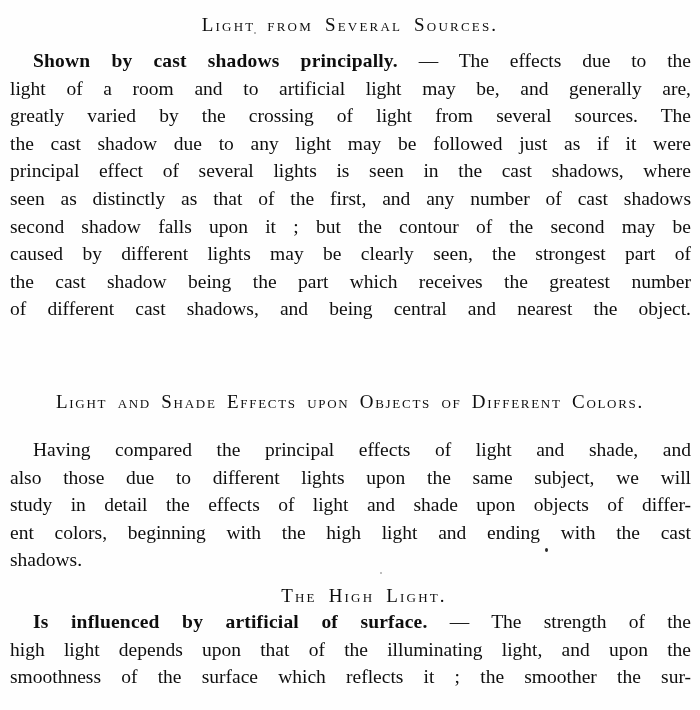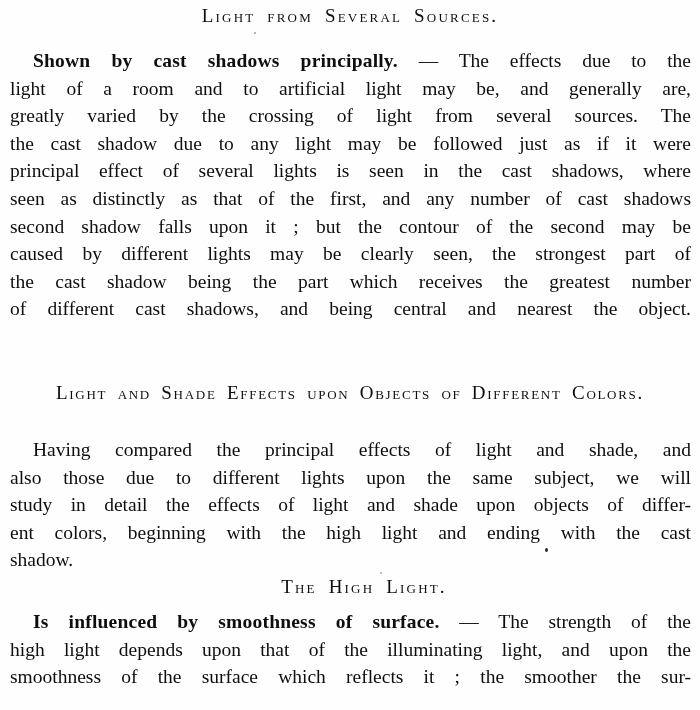--- a/index.html
+++ b/index.html
@@ -13,21 +13,21 @@
     height: 710px;
     background: #fefefe;
     font-family: "Liberation Serif", "DejaVu Serif", serif;
     color: #0e0e0e;
     overflow: hidden;
   }
   .heading {
     position: absolute;
     left: 0;
     right: 0;
-    margin: 3px;
+    margin: 12px;
     text-align: center;
     font-variant: small-caps;
     font-weight: 500;
     font-size: 19px;
     line-height: 22px;
     letter-spacing: 2.2px;
     word-spacing: 5px;
     white-space: nowrap;
   }
   #heading-1 { top: 2px; }
@@ -83,27 +83,27 @@
     <div class="jline">of different cast shadows, and being central and nearest the object.</div>
   </div>
 
   <h2 class="heading" id="heading-2">Light and Shade Effects upon Objects of Different Colors.</h2>
 
   <div class="para" id="para-2">
     <div class="jline indent">Having compared the principal effects of light and shade, and</div>
     <div class="jline">also those due to different lights upon the same subject, we will</div>
     <div class="jline">study in detail the effects of light and shade upon objects of differ-</div>
     <div class="jline">ent colors, beginning with the high light and ending with the cast</div>
-    <div class="jline short">shadow.</div>
+    <div class="jline short">shadows.</div>
   </div>
 
   <h2 class="heading" id="heading-3">The High Light.</h2>
 
   <div class="para" id="para-3">
-    <div class="jline indent"><span class="lead">Is influenced by smoothness of surface.</span><span> — The strength of the</span></div>
+    <div class="jline indent"><span class="lead">Is influenced by artificial of surface.</span><span> — The strength of the</span></div>
     <div class="jline">high light depends upon that of the illuminating light, and upon the</div>
     <div class="jline">smoothness of the surface which reflects it ; the smoother the sur-</div>
   </div>
 
   <div class="speck" id="speck-1"></div>
   <div class="speck" id="speck-2"></div>
   <div class="speck" id="speck-3"></div>
   <div class="speck" id="speck-4"></div>
 
 </div>

